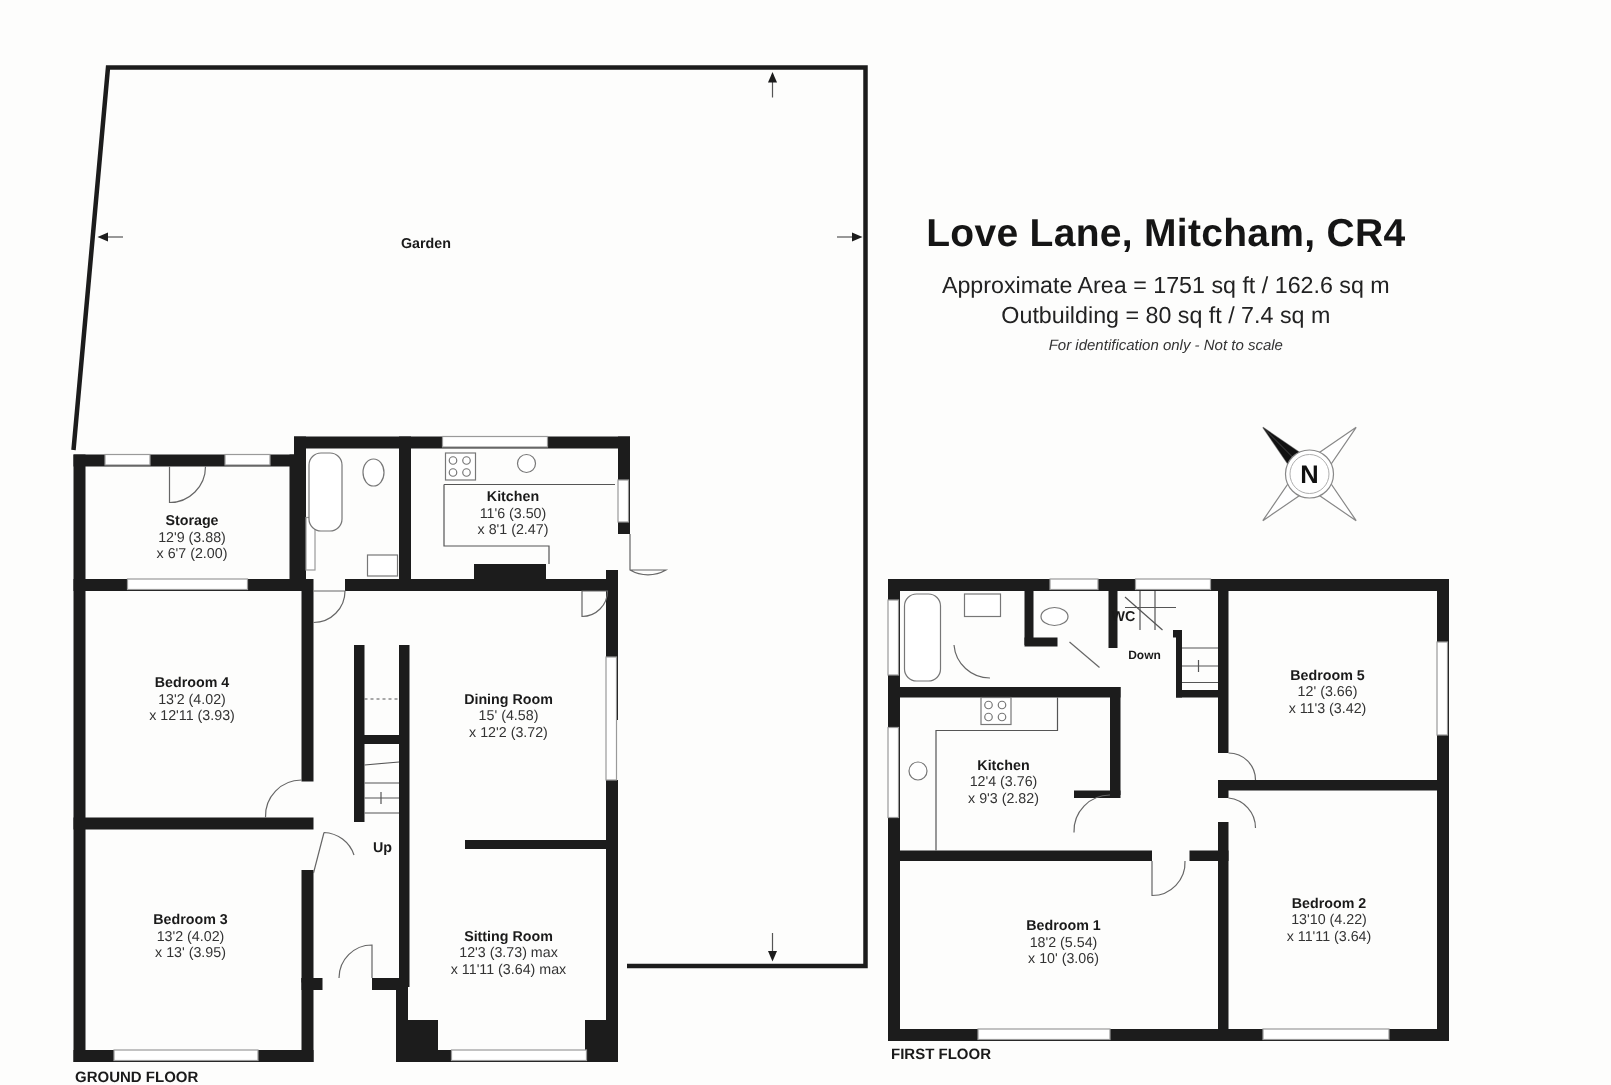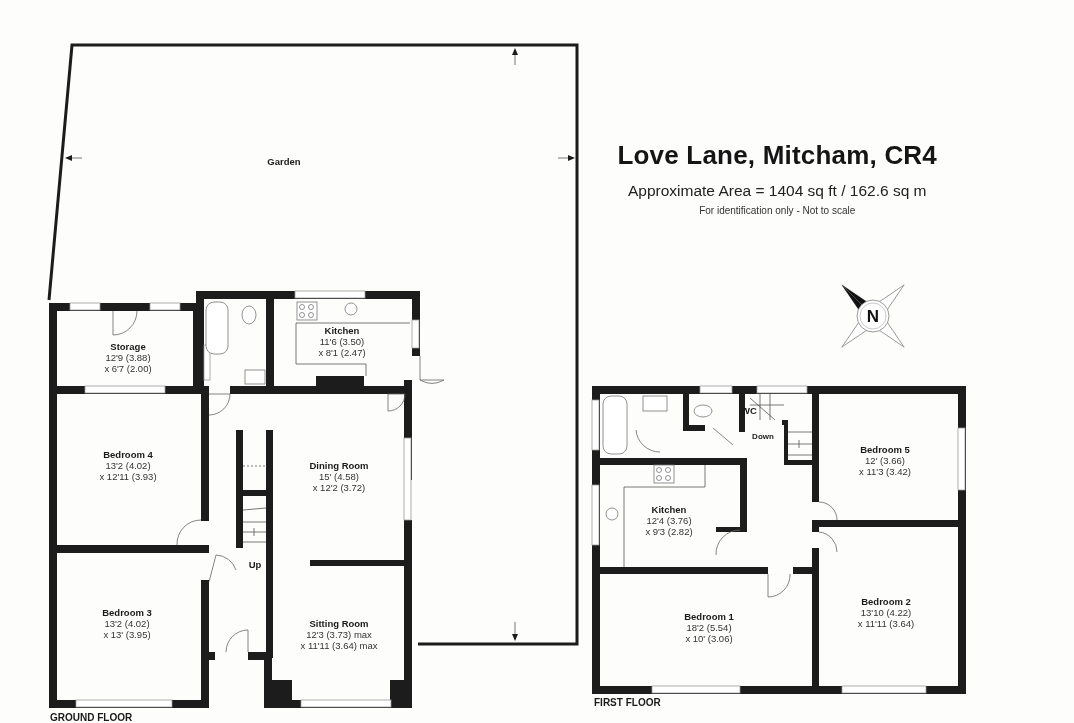--- a/index.html
+++ b/index.html
@@ -12,21 +12,21 @@
     .win  { fill: #fff; stroke: #9a9a9a; stroke-width: 0.8; }
     .fix  { fill: #fff; stroke: #777; stroke-width: 0.8; }
     .door { fill: none; stroke: #666; stroke-width: 0.8; }
     .room-name { font-family: "Liberation Sans", sans-serif; font-weight: bold; font-size: 9.5px; fill: #1a1a1a; }
     .room-dim  { font-family: "Liberation Sans", sans-serif; font-size: 9.5px; fill: #333; }
     .floor-label { font-family: "Liberation Sans", sans-serif; font-weight: bold; font-size: 10px; fill: #1a1a1a; }
 
     .title-block { position: absolute; right: 137px; top: 128px; text-align: center; margin-top: 12px; }
     .title { font-size: 26px; font-weight: bold; letter-spacing: 0.2px; color: #151515; margin: 0 0 10px 0; }
     .area-line { font-size: 15.5px; color: #222; line-height: 20px; }
-    .disclaimer { font-size: 10px; color: #333; margin-top: 4px; }
+    .disclaimer { font-size: 10px; color: #333; margin-top: 4px; font-style: italic; }
   </style>
 </head>
 <body>
 
 <svg class="plan" width="1074" height="723" viewBox="0 0 1074 723" xmlns="http://www.w3.org/2000/svg">
 
   <g>
     <polyline points="49,300 72,45 577,45 577,644 418,644" class="thin"></polyline>
 
     <line x1="515" y1="65" x2="515" y2="50" class="line"></line>
@@ -237,15 +237,16 @@
     <polygon points="0,-44 -7,-7 0,-16" fill="#111"></polygon>
     <polygon points="0,-44 7,-7 0,-16" fill="#111"></polygon>
     <circle r="16" fill="#fff" stroke="#888" stroke-width="0.8"></circle>
     <circle r="13" fill="none" stroke="#aaa" stroke-width="0.6"></circle>
     <text x="0" y="6" text-anchor="middle" font-family="Liberation Sans, sans-serif" font-weight="bold" font-size="17" fill="#111" transform="rotate(45)">N</text>
   </g>
 </svg>
 
 <div class="title-block">
   <div class="title">Love Lane, Mitcham, CR4</div>
-  <div class="area-line">Approximate Area = 1404 sq ft / 162.6 sq m</div>
+  <div class="area-line">Approximate Area = 1751 sq ft / 162.6 sq m</div>
+  <div class="area-line">Outbuilding = 80 sq ft / 7.4 sq m</div>
   <div class="disclaimer">For identification only - Not to scale</div>
 </div>
 
 </body></html>

